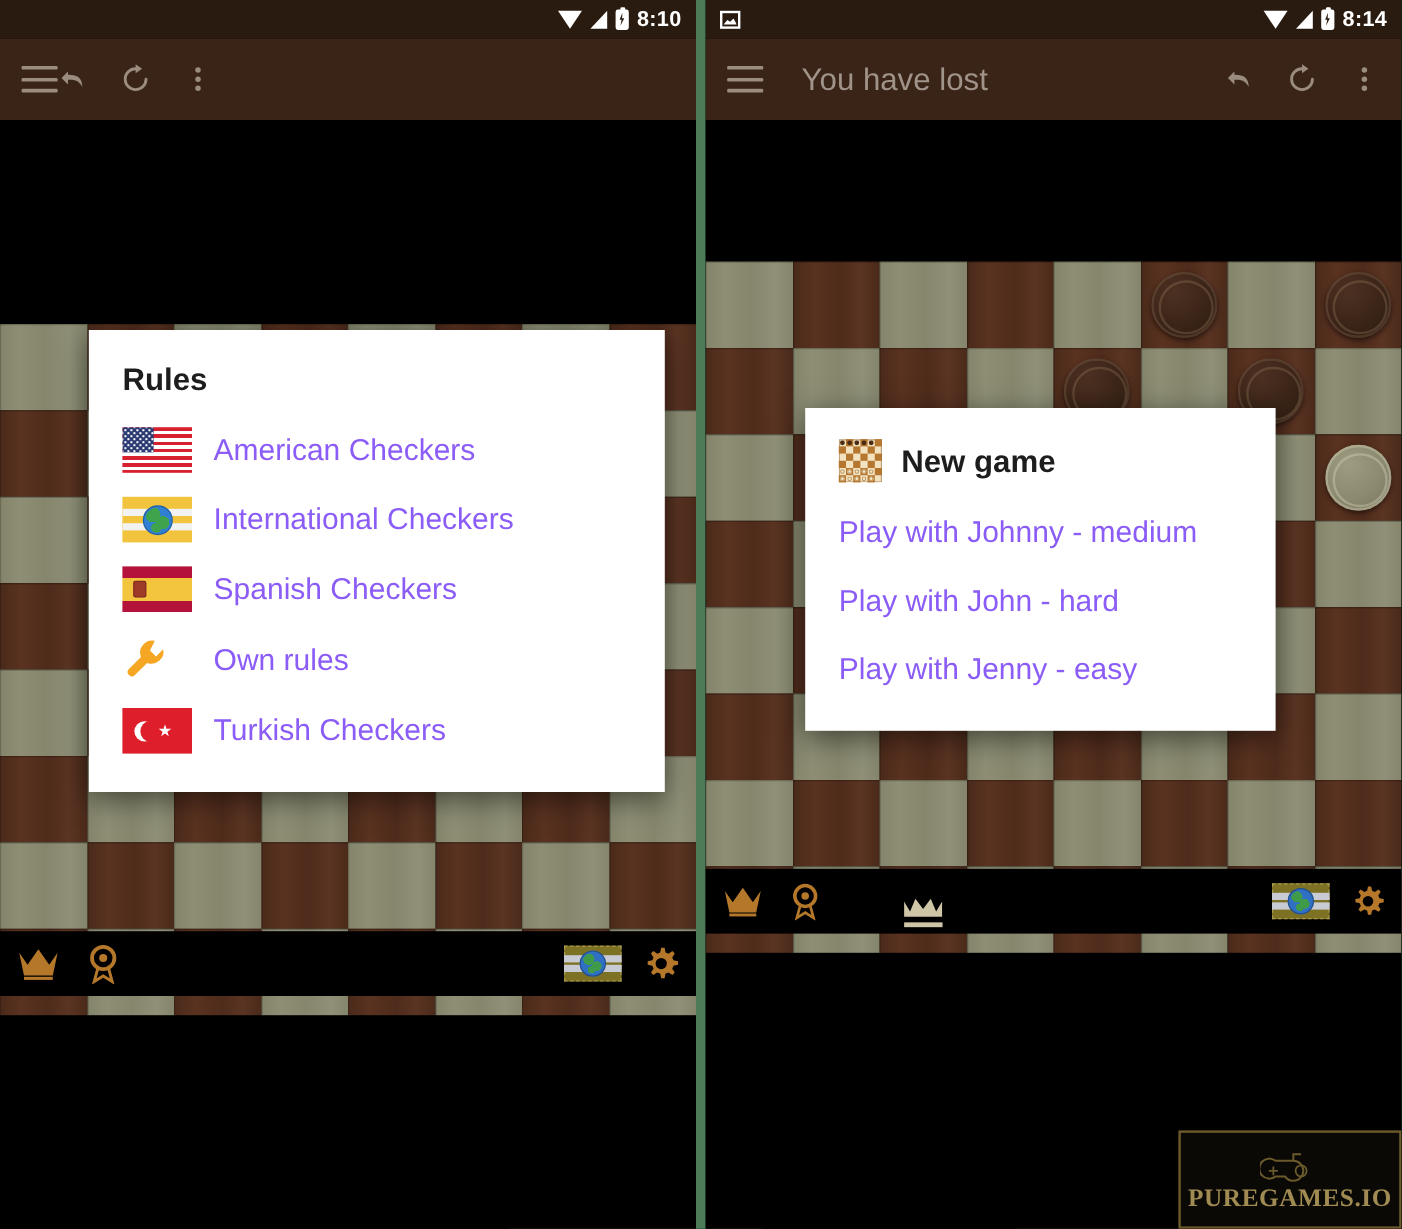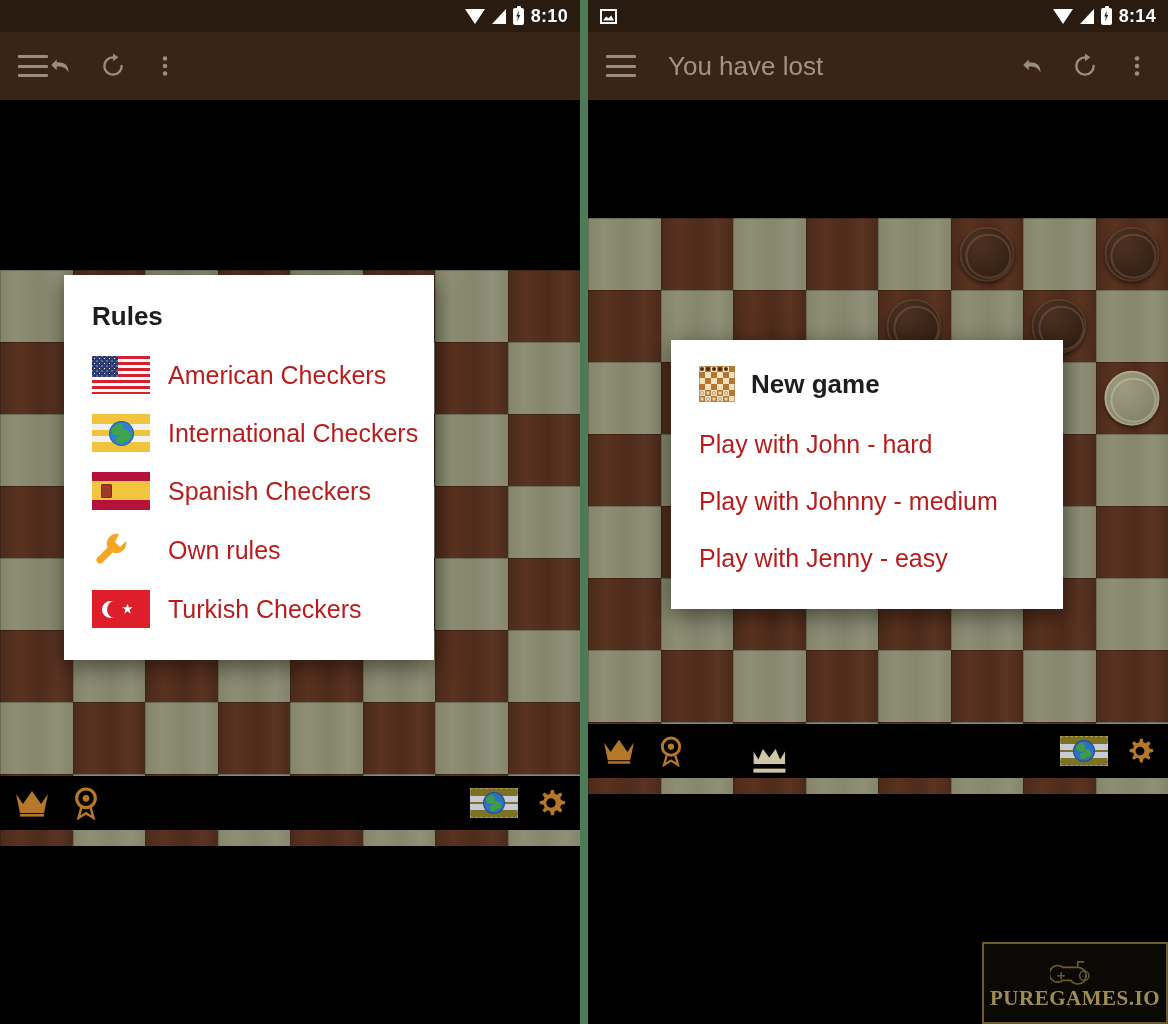--- a/index.html
+++ b/index.html
@@ -221,21 +221,21 @@
     font-size:26px; font-weight:bold; color:#1d1d1d;
   }
   .dlg-title.with-icon { margin-left:16px; }
   .dlg-list { padding:0 0 22px 0; }
   .dlg-item {
     display:flex; align-items:center;
     padding:10px 28px;
     cursor:pointer;
   }
   .dlg-item-label {
-    font-size:25px; color:#b91c1c;
+    font-size:25px; color:#8b5cf6;
     white-space:nowrap;
   }
   .dlg-item.with-flag .dlg-item-label { margin-left:18px; }
   .dlg-item.plain { padding:14px 28px; }
 
   
   .flag { width:58px; height:38px; flex:0 0 auto; position:relative; overflow:hidden; }
   .flag-us {
     background:repeating-linear-gradient(to bottom,#d8212f 0 3px,#fff 3px 6px);
   }
@@ -433,21 +433,21 @@
           <div class="sq dark"></div>
           <div class="sq light"></div>
           <div class="sq dark"></div>
           <div class="sq light"></div>
           <div class="sq dark"></div>
           <div class="sq light"></div>
           <div class="sq dark"></div>
           <div class="sq light"></div>
         </div>
 
-      <div class="dialog" style="left:64px; top:175px; width:370px;">
+      <div class="dialog" style="left:74px; top:175px; width:480px;">
         <div class="dlg-title-row">
           <div class="dlg-title">Rules</div>
         </div>
         <div class="dlg-list">
 
           <div class="dlg-item with-flag">
             <span class="flag flag-us">
                 <span class="canton"></span>
               </span>
             <span class="dlg-item-label">American Checkers</span>
@@ -689,24 +689,24 @@
               <i class="p pl"></i>
               <i class="d p pl"></i>
               <i class="p pl"></i>
               <i class="d p pl"></i>
               <i></i>
           </span>
           <div class="dlg-title with-icon">New game</div>
         </div>
         <div class="dlg-list">
           <div class="dlg-item plain">
+            <span class="dlg-item-label">Play with Johnny - medium</span>
+          </div>
+          <div class="dlg-item plain">
             <span class="dlg-item-label">Play with John - hard</span>
-          </div>
-          <div class="dlg-item plain">
-            <span class="dlg-item-label">Play with Johnny - medium</span>
           </div>
           <div class="dlg-item plain">
             <span class="dlg-item-label">Play with Jenny - easy</span>
           </div>
         </div>
       </div>
 
       <div class="bottombar" style="top:624px;">
         <div class="bb-left">
           <span class="bb-ico">

